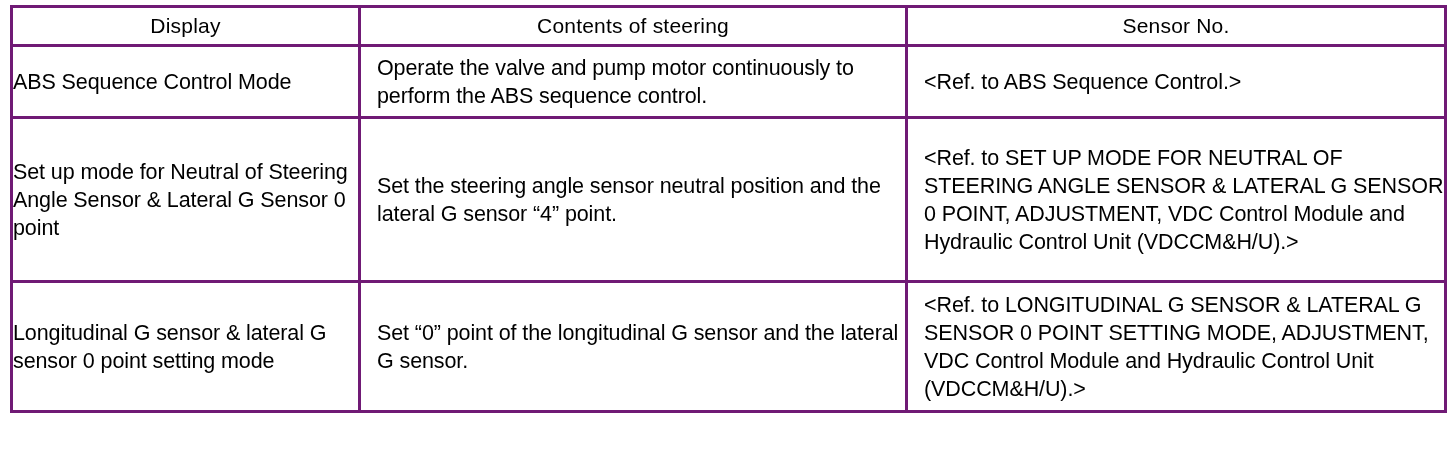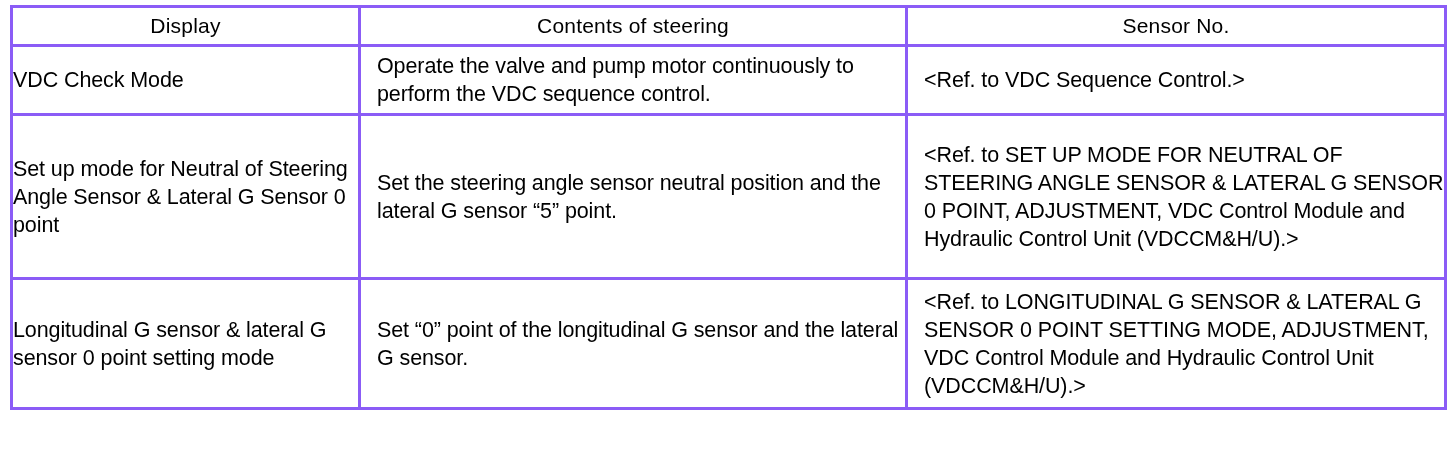--- a/index.html
+++ b/index.html
@@ -26,21 +26,21 @@
 
   table.spec-table {
     width: 1434px;
     border-collapse: collapse;
     table-layout: fixed;
     background: #fff;
   }
 
   table.spec-table td,
   table.spec-table th {
-    border: 3px solid #8b5cf6;
+    border: 3px solid #701a75;
     padding: 0;
     vertical-align: middle;
     font-weight: normal;
     background: #fff;
   }
 
   col.c1 { width: 348px; }
   col.c2 { width: 547px; }
   col.c3 { width: 539px; }
 
@@ -88,30 +88,30 @@
       <col class="c2">
       <col class="c3">
     </colgroup>
     <tbody>
       <tr class="header-row">
         <td class="hdr-cell">Display</td>
         <td class="hdr-cell">Contents of steering</td>
         <td class="hdr-cell">Sensor No.</td>
       </tr>
 
+      <tr class="row-r1">
+        <td class="cell col-display">ABS Sequence Control Mode</td>
+        <td class="cell col-contents">Operate the valve and pump motor continuously to perform the ABS sequence control.</td>
+        <td class="cell col-index">&lt;Ref. to ABS Sequence Control.&gt;</td>
+      </tr>
 
-      <tr class="row-r2">
-        <td class="cell col-display">VDC Check Mode</td>
-        <td class="cell col-contents">Operate the valve and pump motor continuously to perform the VDC sequence control.</td>
-        <td class="cell col-index">&lt;Ref. to VDC Sequence Control.&gt;</td>
-      </tr>
 
       <tr class="row-r3">
         <td class="cell col-display">Set up mode for Neutral of Steering Angle Sensor &amp; Lateral G Sensor 0 point</td>
-        <td class="cell col-contents">Set the steering angle sensor neutral position and the lateral G sensor “5” point.</td>
+        <td class="cell col-contents">Set the steering angle sensor neutral position and the lateral G sensor “4” point.</td>
         <td class="cell col-index">&lt;Ref. to SET UP MODE FOR NEUTRAL OF STEERING ANGLE SENSOR &amp; LATERAL G SENSOR 0 POINT, ADJUSTMENT, VDC Control Module and Hydraulic Control Unit (VDCCM&amp;H/U).&gt;</td>
       </tr>
 
       <tr class="row-r4">
         <td class="cell col-display">Longitudinal G sensor &amp; lateral G sensor 0 point setting mode</td>
         <td class="cell col-contents">Set “0” point of the longitudinal G sensor and the lateral G sensor.</td>
         <td class="cell col-index">&lt;Ref. to LONGITUDINAL G SENSOR &amp; LATERAL G SENSOR 0 POINT SETTING MODE, ADJUSTMENT, VDC Control Module and Hydraulic Control Unit (VDCCM&amp;H/U).&gt;</td>
       </tr>
     </tbody>
   </table>

